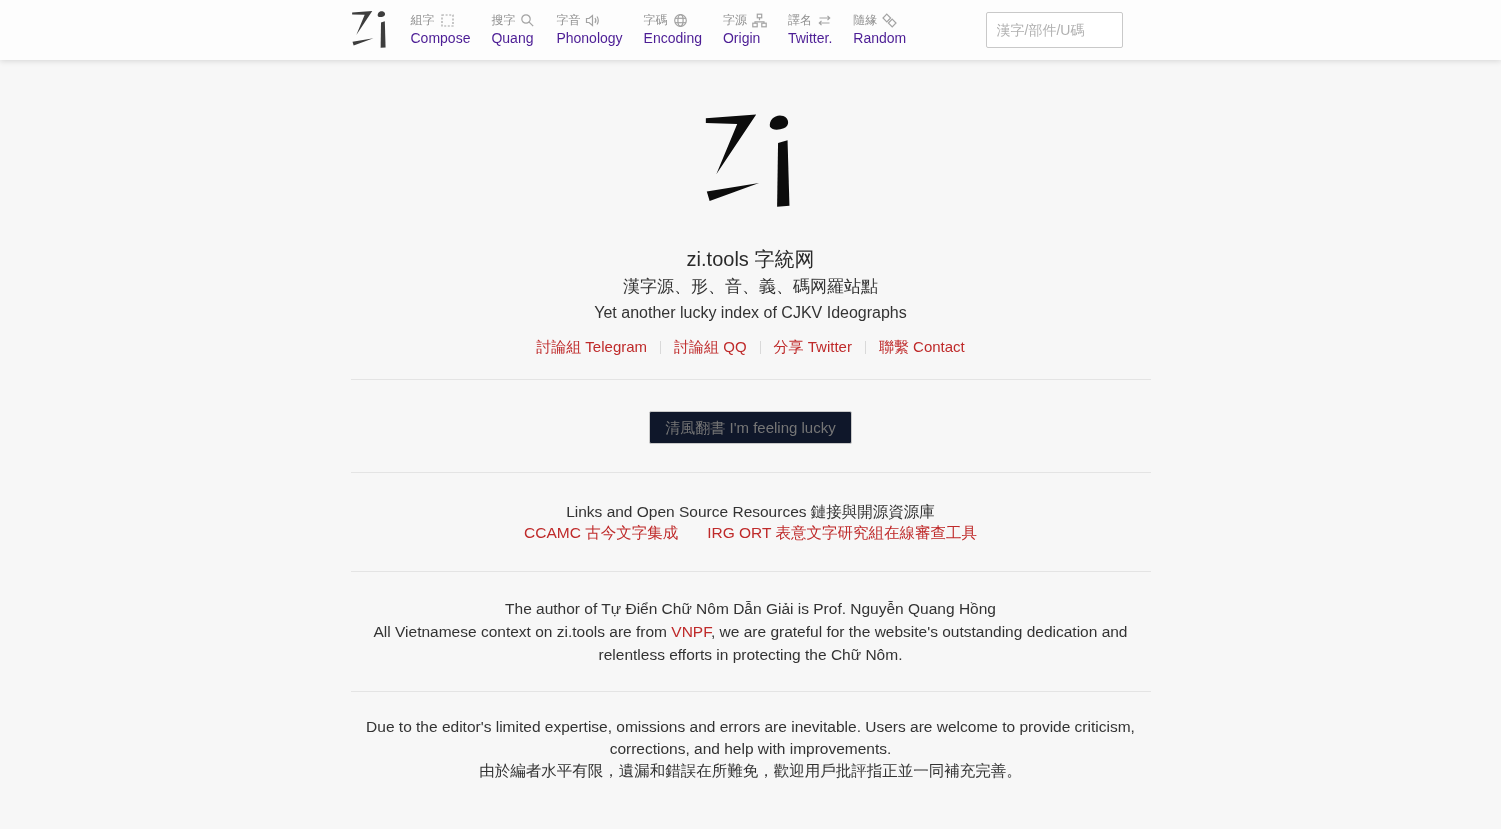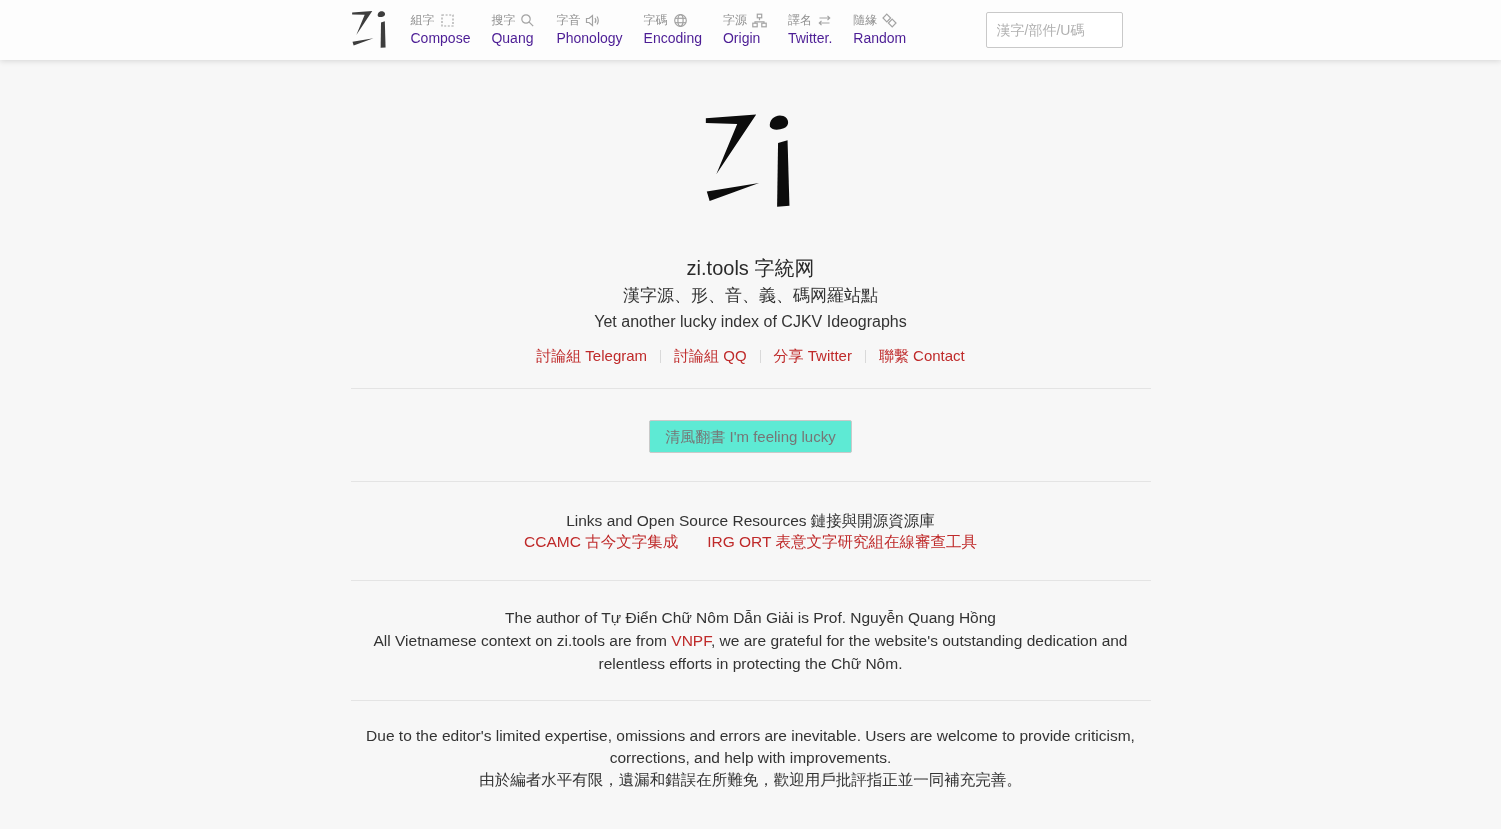--- a/index.html
+++ b/index.html
@@ -35,31 +35,31 @@
     font-size:14px; color:#333;
     font-family:"Liberation Sans","DejaVu Sans",sans-serif;
     outline:none;
   }
   .search-box::placeholder { color:#b0b0b0; }
   
   .container { width:800px; margin:0 auto; text-align:center; }
   .divider { border:none; border-top:1px solid #e4e4e4; width:800px; margin:0 auto; }
   .hero { padding-top:52px; padding-bottom:22px; }
   .logo-lg { width:95px; height:100px; color:#0c0c0c; }
-  .hero-title { font-size:20px; color:#2a2a2a; margin-top:42px; font-weight:400; line-height:21px; }
+  .hero-title { font-size:20px; color:#2a2a2a; margin-top:33px; font-weight:400; line-height:21px; }
   .hero-sub-zh { font-size:17px; color:#333; margin-top:7px; line-height:20px; }
   .hero-sub-en { font-size:16px; color:#333; margin-top:6px; line-height:20px; }
   .hero-links { margin-top:14px; line-height:20px; display:flex; justify-content:center; align-items:center; font-size:15px; }
   .hero-links a { color:var(--red); text-decoration:none; cursor:pointer; }
   .vsep { width:1px; height:13px; background:#d9d9d9; margin:0 13px; }
   .lucky-section { padding:31px 0 28px 0; }
   .lucky-btn {
     display:inline-block; padding:6px 15px;
     border:1px solid #c9c9c9; border-radius:2px;
-    background:#5eead4; color:#767676;
+    background:#0f172a; color:#767676;
     font-size:15px; cursor:pointer; line-height:19px;
     font-family:"Liberation Sans","DejaVu Sans",sans-serif;
   }
   .resources { padding:28px 0 26px 0; }
   .sec-heading { font-size:15.5px; color:#333; line-height:21px; font-weight:400; }
   .res-row { display:flex; justify-content:center; gap:29px; line-height:22.5px; font-size:15.5px; }
   .res-row a, .red-link { color:var(--red); text-decoration:none; cursor:pointer; }
   .copyright { padding:25px 0; font-size:15.5px; line-height:22.5px; }
   .copyright p { margin-top:1px; }
   .disclaimer { padding:24px 0; font-size:15.5px; line-height:22px; }

